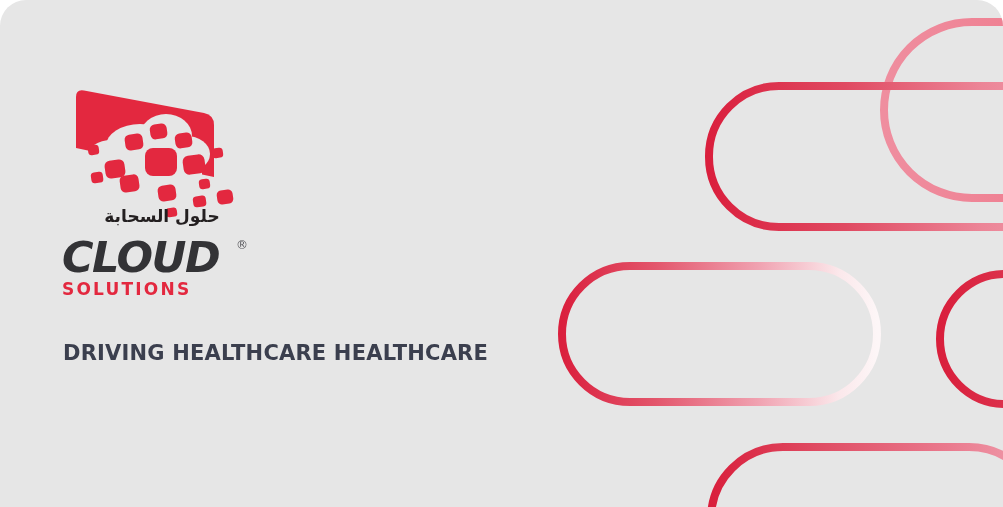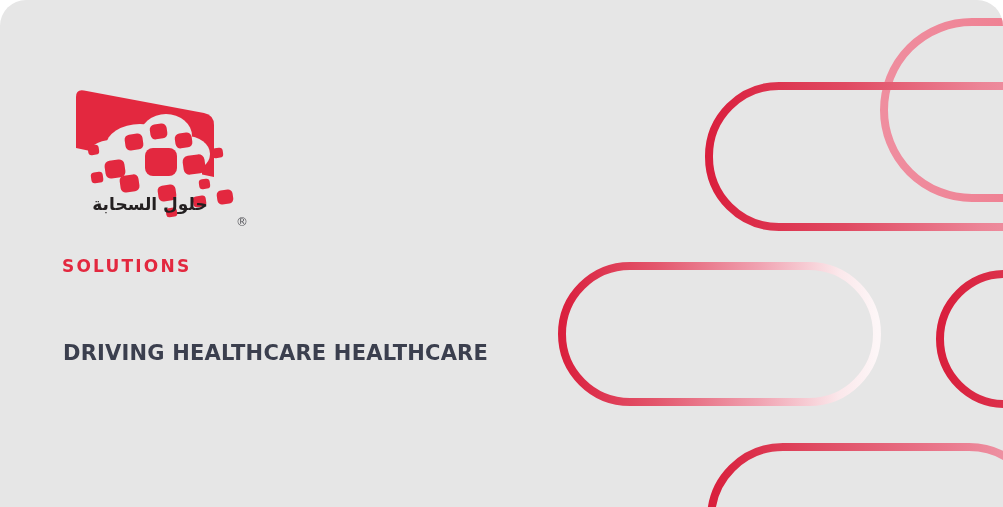--- a/index.html
+++ b/index.html
@@ -55,21 +55,21 @@
   }
   .wm-arabic {
     font-family: "DejaVu Sans", sans-serif;
     font-size: 17px;
     font-weight: 700;
     color: #231f20;
     line-height: 1;
     text-align: center;
     width: 176px;
     direction: rtl;
-    margin: 0;
+    margin: 12px;
     letter-spacing: 0px;
   }
   .wm-cloud-row {
     position: relative;
     width: 186px;
     height: 40px;
     margin-top: 1px;
   }
   .wm-cloud {
     position: absolute;
@@ -203,20 +203,21 @@
         <rect x="150" y="64" width="11" height="10" rx="3.5" transform="rotate(-8 155 69)"></rect>
         <rect x="131" y="112" width="13" height="11" rx="3.5" transform="rotate(-8 137 117)"></rect>
         <rect x="155" y="106" width="16" height="14" rx="4.5" transform="rotate(-8 163 113)"></rect>
         <rect x="104" y="124" width="11" height="9" rx="3" transform="rotate(-8 109 128)"></rect>
       </g>
     </svg>
 
     <div id="logo-wordmark">
       <div class="wm-arabic">حلول السحابة</div>
       <div class="wm-cloud-row">
+        <span class="wm-cloud">CLOUD</span>
         <span class="wm-reg">®</span>
       </div>
       <div class="wm-solutions">SOLUTIONS</div>
     </div>
   </div>
 
   <div id="tagline">DRIVING HEALTHCARE HEALTHCARE</div>
 
 </div>
 

